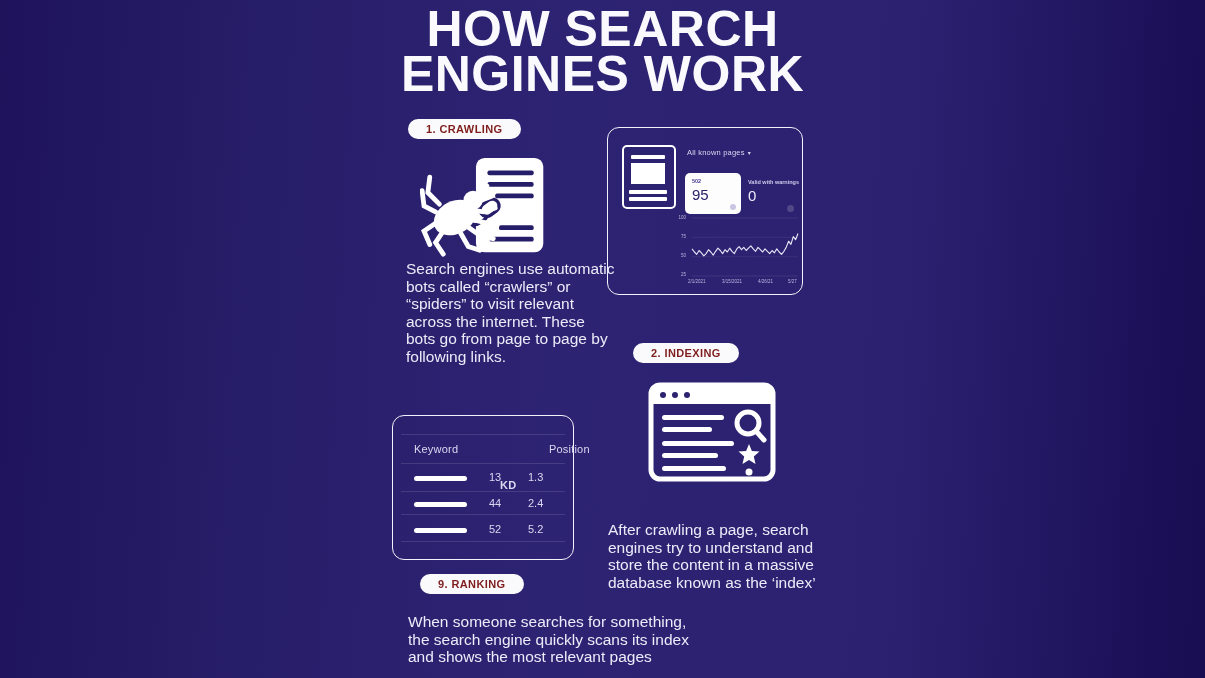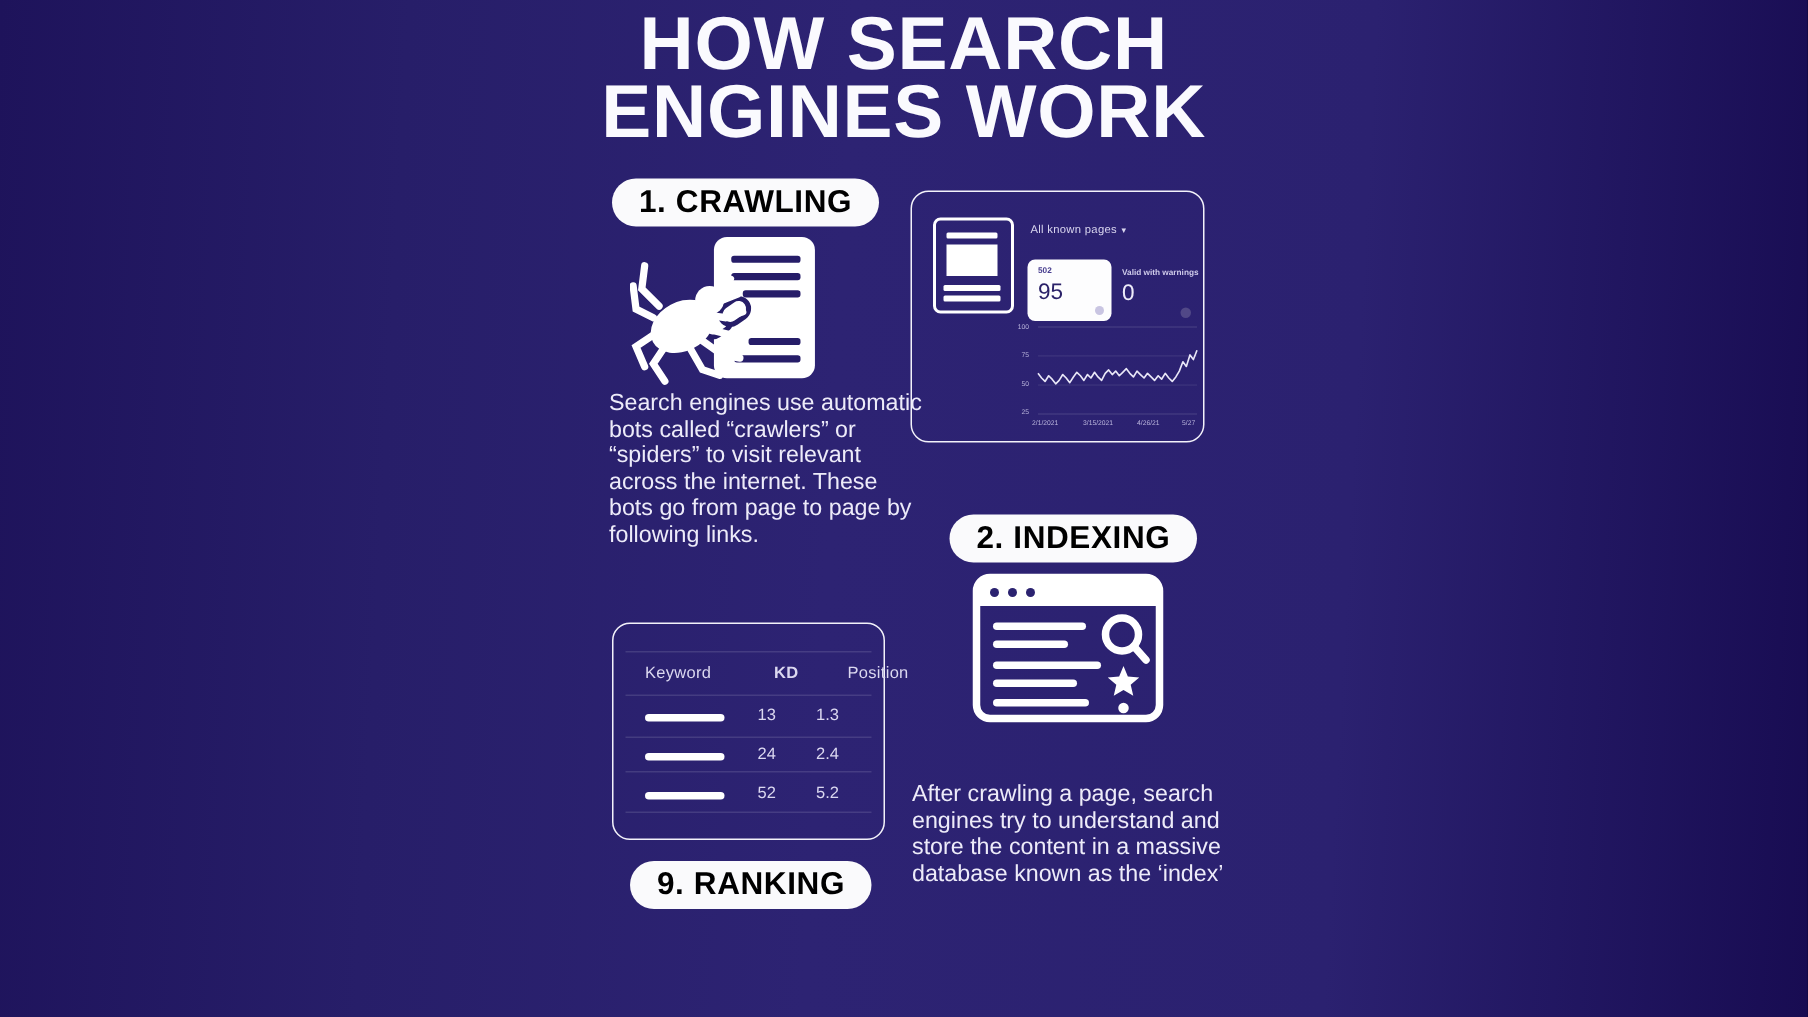--- a/index.html
+++ b/index.html
@@ -8,22 +8,22 @@
     font-family:"Liberation Sans","DejaVu Sans",sans-serif;
     background:linear-gradient(93deg,#1E135B 0%,#271E69 22%,#2D2373 46%,#2B2170 74%,#180C52 100%);
     color:#EDEBF9;
   }
   .title{
     position:absolute;top:7px;left:0;width:100%;text-align:center;
     font-size:50px;line-height:45px;font-weight:700;letter-spacing:.5px;
     color:#FAFAFE;white-space:pre-line;
   }
   .badge{
-    position:absolute;background:#FAFAFC;color:#000000;font-weight:700;
-    font-size:21px;letter-spacing:.4px;padding:4px 18px;border-radius:16px;
+    position:absolute;background:#FAFAFC;color:#7f1d1d;font-weight:700;
+    font-size:11px;letter-spacing:.4px;padding:4px 18px;border-radius:16px;
     white-space:nowrap;
   }
   .badge-crawling{left:408px;top:119px;}
   .badge-indexing{left:633px;top:343px;}
   .badge-ranking{left:420px;top:574px;}
   .para{position:absolute;font-size:15.5px;line-height:17.6px;color:#EDEBF9;}
   .para-crawling{left:406px;top:260px;width:212px;}
   .para-indexing{left:608px;top:521px;width:220px;}
   .para-ranking{left:408px;top:613px;width:300px;}
   .panel{position:absolute;border:1.6px solid #F3F2FA;border-radius:12px;}
@@ -44,25 +44,25 @@
   .card-white .c-value{position:absolute;left:7px;top:13px;font-size:15px;font-weight:400;color:#2A2168;}
   .card-white .c-dot{position:absolute;right:5px;bottom:4px;width:6px;height:6px;border-radius:50%;background:#C9C5E2;}
   .card-dark{position:absolute;left:140px;top:47px;width:56px;height:39px;color:#EDEBF9;}
   .card-dark .c-label{position:absolute;left:0;top:4px;font-size:5.5px;font-weight:700;color:#CFCBEA;white-space:nowrap;}
   .card-dark .c-value{position:absolute;left:0;top:12px;font-size:15px;}
   .card-dark .c-dot{position:absolute;right:10px;bottom:2px;width:7px;height:7px;border-radius:50%;background:#514887;}
   .ytick{position:absolute;width:18px;text-align:right;font-size:4.5px;color:#BBB6DD;}
   .xtick{position:absolute;top:151px;font-size:4.5px;color:#BBB6DD;white-space:nowrap;}
   .spark{position:absolute;left:84px;top:90px;width:106px;height:58px;overflow:visible;}
   
-  .kw-panel{left:408px;top:415px;width:180px;height:143px;}
+  .kw-panel{left:392px;top:415px;width:180px;height:143px;}
   .kw-panel .divider{position:absolute;left:8px;right:8px;height:1px;background:rgba(255,255,255,.12);}
   .kw-head{position:absolute;top:27px;left:0;width:100%;font-size:11px;color:#DBD8F0;letter-spacing:.2px;}
   .kw-head .h-keyword{position:absolute;left:21px;}
-  .kw-head .h-kd{position:absolute;left:107px;font-weight:700;}
+  .kw-head .h-kd{position:absolute;left:107px;font-weight:700;margin-top:36px;}
   .kw-head .h-pos{position:absolute;left:131px;margin-left:25px;}
   .t-row{position:absolute;left:0;width:100%;height:16px;}
   .t-row .kbar{position:absolute;left:21px;top:5px;width:53px;height:4.5px;background:#fff;border-radius:2.5px;}
   .t-row .kd,.t-row .pos{position:absolute;top:0;font-size:11px;color:#DBD8F0;text-align:left;}
   .t-row .kd{left:96px;width:25px;}
   .t-row .pos{left:135px;width:27px;}
   
   .crawl-icon{position:absolute;left:420px;top:156px;}
   .browser-icon{position:absolute;left:648px;top:382px;}
 </style>
@@ -184,25 +184,26 @@
       <span class="h-pos">Position</span>
     </div>
 
     <div class="t-row" style="top:55px;">
       <span class="kbar"></span>
       <span class="kd">13</span>
       <span class="pos">1.3</span>
     </div>
     <div class="t-row" style="top:81px;">
       <span class="kbar"></span>
-      <span class="kd">24</span>
+      <span class="kd">44</span>
       <span class="pos">2.4</span>
     </div>
     <div class="t-row" style="top:107px;">
       <span class="kbar"></span>
       <span class="kd">52</span>
       <span class="pos">5.2</span>
     </div>
   </div>
 
   <div class="badge badge-ranking">9. RANKING</div>
+  <div class="para para-ranking">When someone searches for something, the search engine quickly scans its index and shows the most relevant pages</div>
 
 </div>
 
 </body></html>

